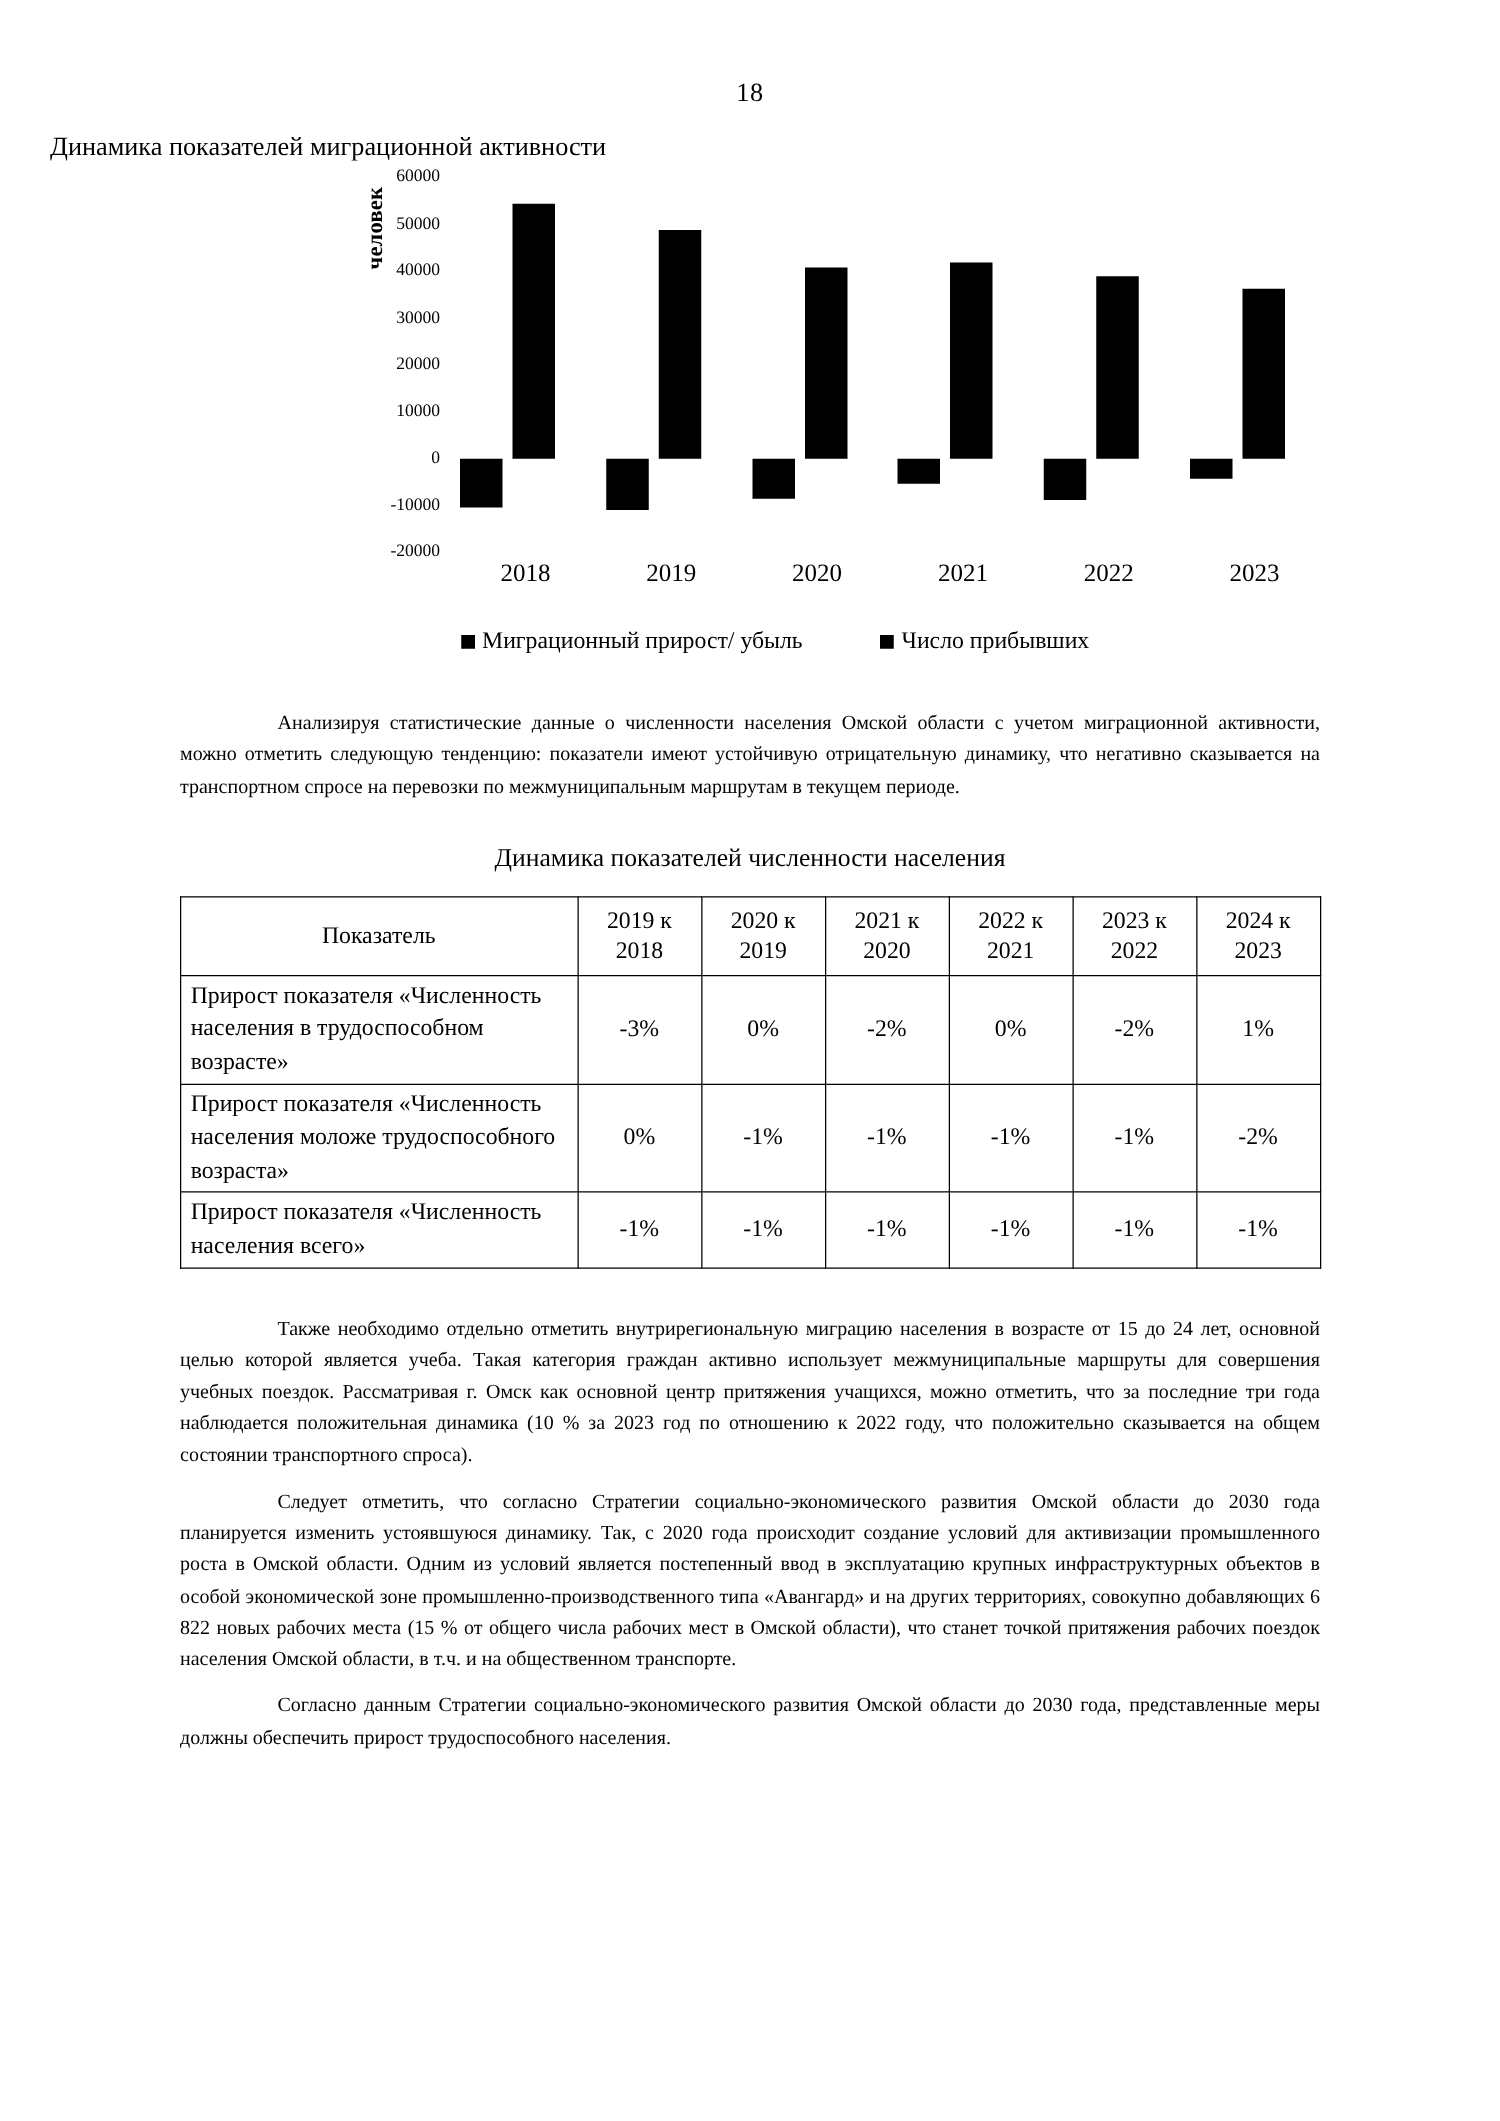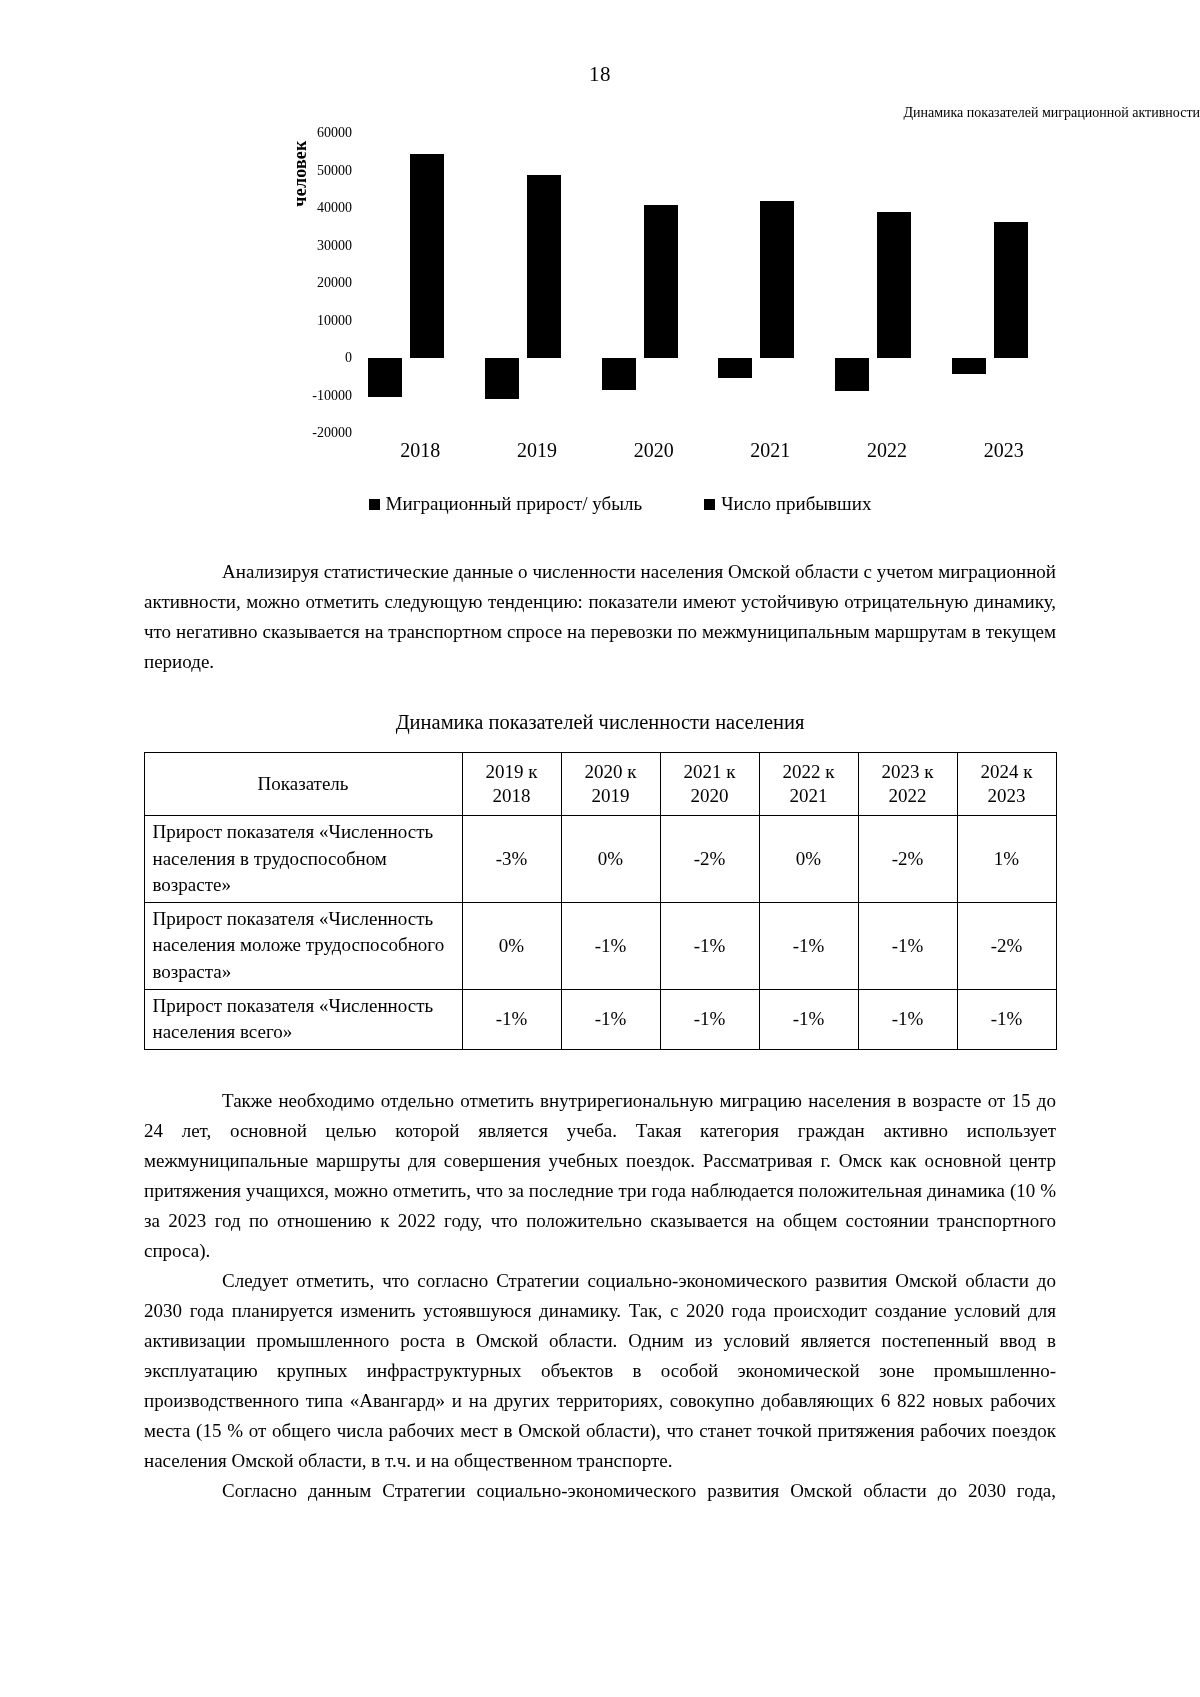--- a/index.html
+++ b/index.html
@@ -26,22 +26,22 @@
     font-size: 21px;
     padding-top: 62px;
     letter-spacing: .5px;
   }
 
   
   .chart-block {
     margin-top: 18px;
   }
   .chart-title {
-    text-align: right;
-    font-size: 14px;
+    text-align: left;
+    font-size: 21px;
     padding-left: 40px;
   }
   .chart-area {
     position: relative;
     width: 1000px;
     height: 330px;
     margin: 12px auto 0 auto;
   }
   .y-axis-title {
     position: absolute;
@@ -112,22 +112,22 @@
   .legend-swatch {
     width: 11px;
     height: 11px;
     background: #000000;
     display: inline-block;
   }
 
   
   .para {
     width: 912px;
-    margin: 0 auto;
-    font-size: 19px;
+    margin: 12px auto;
+    font-size: 16px;
     line-height: 1.58;
     text-align: justify;
     text-indent: 78px;
     -webkit-hyphens: none;
     hyphens: none;
   }
   .para.first { margin-top: 42px; }
 
   .table-caption {
     width: 912px;

